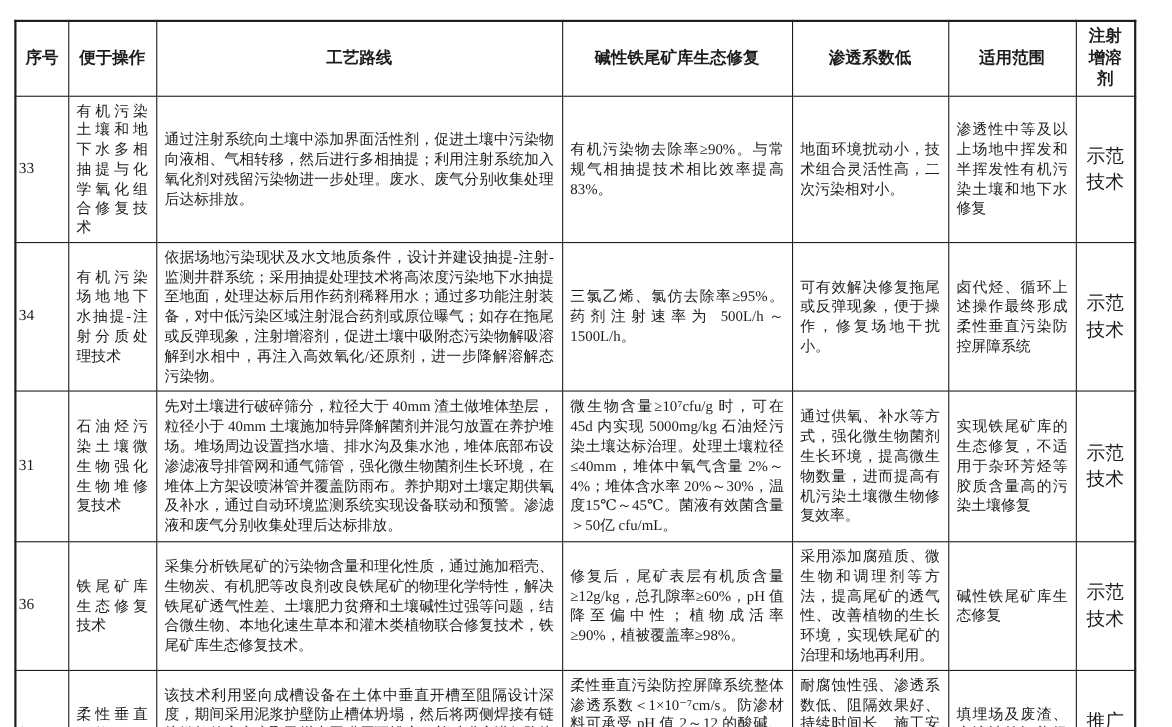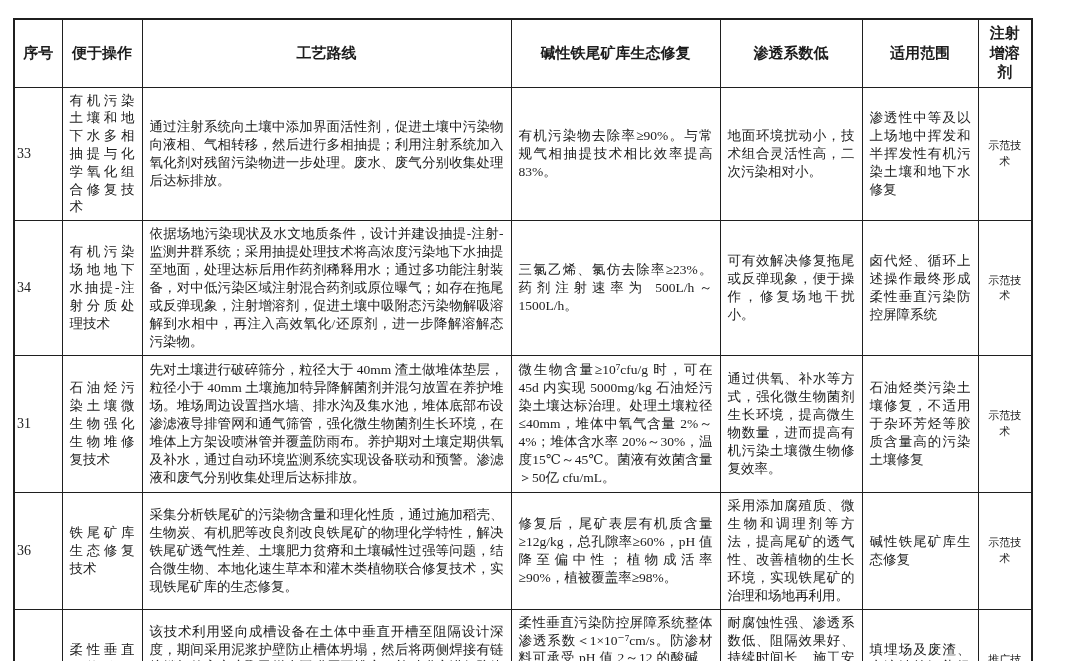--- a/index.html
+++ b/index.html
@@ -52,21 +52,21 @@
     margin-top: 48px;
   }
   td.c-proc, td.c-ind, td.c-feat, td.c-scope {
     font-size: 13.5px;
     padding: 4px 7px;
     text-align: justify;
     line-height: 1.33;
   }
   td.c-cat {
     text-align: center;
-    font-size: 11px;
+    font-size: 17px;
     padding: 2px 8px;
     line-height: 1.4;
   }
   tr.r0 { height: 124px; }
   tr.r1 { height: 121px; }
   tr.r2 { height: 137px; }
   tr.r3 { height: 107px; }
   tr.r4 { height: 111px; }
 </style>
 </head>
@@ -101,38 +101,38 @@
         <td class="c-proc">通过注射系统向土壤中添加界面活性剂，促进土壤中污染物向液相、气相转移，然后进行多相抽提；利用注射系统加入氧化剂对残留污染物进一步处理。废水、废气分别收集处理后达标排放。</td>
         <td class="c-ind">有机污染物去除率≥90%。与常规气相抽提技术相比效率提高 83%。</td>
         <td class="c-feat">地面环境扰动小，技术组合灵活性高，二次污染相对小。</td>
         <td class="c-scope">渗透性中等及以上场地中挥发和半挥发性有机污染土壤和地下水修复</td>
         <td class="c-cat">示范技术</td>
       </tr>
       <tr class="r1">
         <td class="c-no">34</td>
         <td class="c-name">有机污染场地地下水抽提-注射分质处理技术</td>
         <td class="c-proc">依据场地污染现状及水文地质条件，设计并建设抽提-注射-监测井群系统；采用抽提处理技术将高浓度污染地下水抽提至地面，处理达标后用作药剂稀释用水；通过多功能注射装备，对中低污染区域注射混合药剂或原位曝气；如存在拖尾或反弹现象，注射增溶剂，促进土壤中吸附态污染物解吸溶解到水相中，再注入高效氧化/还原剂，进一步降解溶解态污染物。</td>
-        <td class="c-ind">三氯乙烯、氯仿去除率≥23%。药剂注射速率为 500L/h～1500L/h。</td>
+        <td class="c-ind">三氯乙烯、氯仿去除率≥95%。药剂注射速率为 500L/h～1500L/h。</td>
         <td class="c-feat">可有效解决修复拖尾或反弹现象，便于操作，修复场地干扰小。</td>
         <td class="c-scope">卤代烃、循环上述操作最终形成柔性垂直污染防控屏障系统</td>
         <td class="c-cat">示范技术</td>
       </tr>
       <tr class="r2">
         <td class="c-no">31</td>
         <td class="c-name">石油烃污染土壤微生物强化生物堆修复技术</td>
         <td class="c-proc">先对土壤进行破碎筛分，粒径大于 40mm 渣土做堆体垫层，粒径小于 40mm 土壤施加特异降解菌剂并混匀放置在养护堆场。堆场周边设置挡水墙、排水沟及集水池，堆体底部布设渗滤液导排管网和通气筛管，强化微生物菌剂生长环境，在堆体上方架设喷淋管并覆盖防雨布。养护期对土壤定期供氧及补水，通过自动环境监测系统实现设备联动和预警。渗滤液和废气分别收集处理后达标排放。</td>
         <td class="c-ind">微生物含量≥10⁷cfu/g 时，可在45d 内实现 5000mg/kg 石油烃污染土壤达标治理。处理土壤粒径≤40mm，堆体中氧气含量 2%～4%；堆体含水率 20%～30%，温度15℃～45℃。菌液有效菌含量＞50亿 cfu/mL。</td>
         <td class="c-feat">通过供氧、补水等方式，强化微生物菌剂生长环境，提高微生物数量，进而提高有机污染土壤微生物修复效率。</td>
-        <td class="c-scope">石油烃类污染土壤修复，不适用于杂环芳烃等胶质含量高的污染土壤修复</td>
+        <td class="c-scope">实现铁尾矿库的生态修复，不适用于杂环芳烃等胶质含量高的污染土壤修复</td>
         <td class="c-cat">示范技术</td>
       </tr>
       <tr class="r3">
         <td class="c-no">36</td>
         <td class="c-name">铁尾矿库生态修复技术</td>
-        <td class="c-proc">采集分析铁尾矿的污染物含量和理化性质，通过施加稻壳、生物炭、有机肥等改良剂改良铁尾矿的物理化学特性，解决铁尾矿透气性差、土壤肥力贫瘠和土壤碱性过强等问题，结合微生物、本地化速生草本和灌木类植物联合修复技术，实现铁尾矿库的生态修复。</td>
+        <td class="c-proc">采集分析铁尾矿的污染物含量和理化性质，通过施加稻壳、生物炭、有机肥等改良剂改良铁尾矿的物理化学特性，解决铁尾矿透气性差、土壤肥力贫瘠和土壤碱性过强等问题，结合微生物、本地化速生草本和灌木类植物联合修复技术，铁尾矿库生态修复技术。</td>
         <td class="c-ind">修复后，尾矿表层有机质含量≥12g/kg，总孔隙率≥60%，pH 值降至偏中性；植物成活率≥90%，植被覆盖率≥98%。</td>
         <td class="c-feat">采用添加腐殖质、微生物和调理剂等方法，提高尾矿的透气性、改善植物的生长环境，实现铁尾矿的治理和场地再利用。</td>
         <td class="c-scope">碱性铁尾矿库生态修复</td>
         <td class="c-cat">示范技术</td>
       </tr>
       <tr class="r4">
         <td class="c-no">37</td>
         <td class="c-name">柔性垂直污染防控屏障系统</td>
         <td class="c-proc">该技术利用竖向成槽设备在土体中垂直开槽至阻隔设计深度，期间采用泥浆护壁防止槽体坍塌，然后将两侧焊接有链接锁扣的高密度聚乙烯土工膜压至槽底，并对膜底进行防绕渗密封处理，再采用复合改性防渗材料对垂直阻隔墙体灌注回填，循环上述操作最终形成柔性垂直污染防控屏障系统。</td>
         <td class="c-ind">柔性垂直污染防控屏障系统整体渗透系数＜1×10⁻⁷cm/s。防渗材料可承受 pH 值 2～12 的酸碱、Cl⁻、SO₄²⁻离子及大部分有机污染物的腐蚀，抗屈服伸长率为 12%，使用寿命达 50 年。</td>

